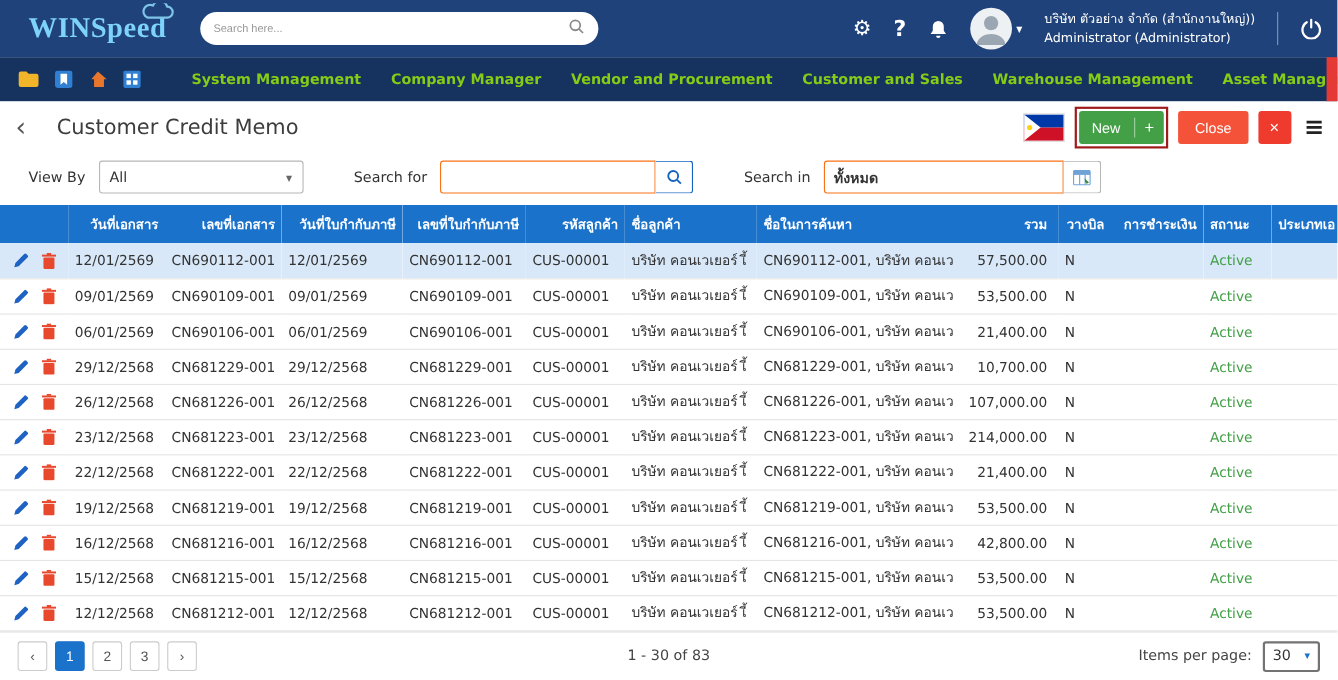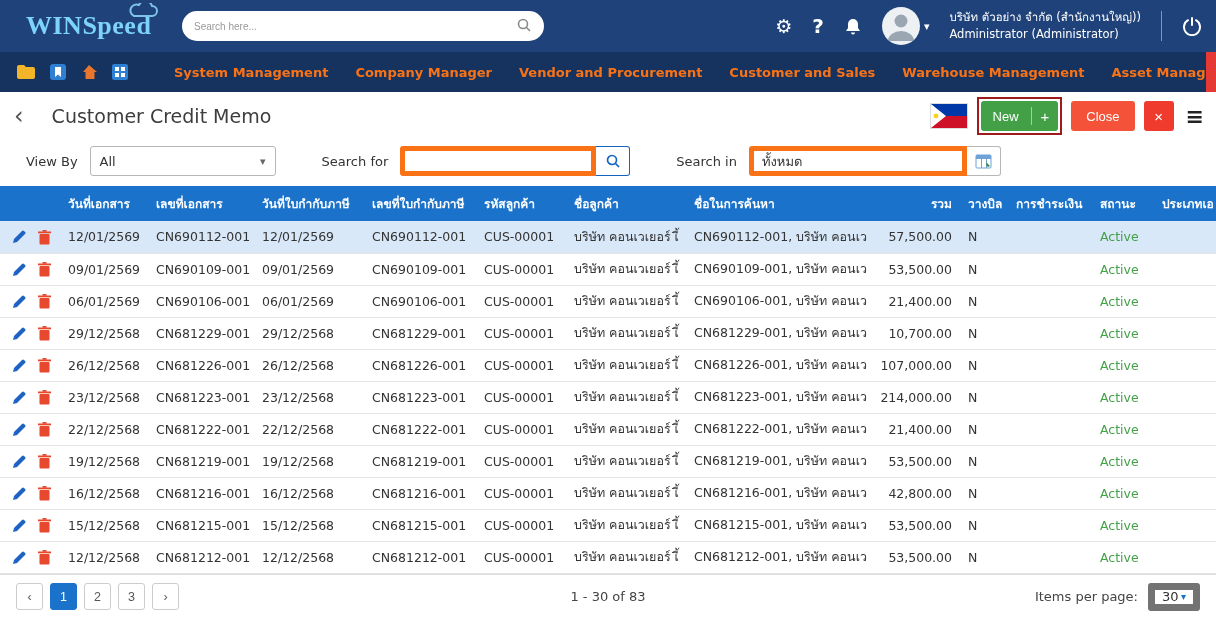--- a/index.html
+++ b/index.html
@@ -21,21 +21,21 @@
   .avatar { width:38px; height:38px; border-radius:50%; background:#eef1f4; display:flex; align-items:center; justify-content:center; overflow:hidden; }
   .chev-small { color:#fff; font-size:11px; }
   .user-text { color:#fff; font-size:11.5px; line-height:1.45; max-width:225px; }
   .top-divider { width:1px; height:30px; background:rgba(255,255,255,.45); }
 
   
   .menubar { height:40px; background:#16325e; display:flex; align-items:center; padding:0 0 0 16px; position:relative; }
   .quick-icons { display:flex; align-items:center; gap:14px; width:158px; flex:0 0 auto; }
   .quick-icons span { display:flex; }
   .nav-items { display:flex; align-items:center; gap:27px; }
-  .nav-item { color:#f97316; font-size:13px; font-weight:bold; white-space:nowrap; cursor:pointer; }
+  .nav-item { color:#84cc16; font-size:13px; font-weight:bold; white-space:nowrap; cursor:pointer; }
   .menu-red-strip { position:absolute; right:0; top:0; width:10px; height:40px; background:#e53935; }
 
   
   .page-header { height:48px; display:flex; align-items:center; padding:0 12px 0 14px; background:#fff; }
   .back-ic { font-size:24px; color:#555; margin-right:6px; line-height:1; cursor:pointer; }
   .page-title { font-size:19px; font-weight:400; color:#3d3d3d;margin-left:22px; }
   .header-actions { margin-left:auto; display:flex; align-items:center; gap:9px; }
   .flag { display:flex; border:1px solid #ddd; }
   .new-highlight { border:2px solid #9e1b1b; padding:2px; display:inline-flex; }
   .btn-new { background:#43a047; color:#fff; height:30px; border:none; border-radius:3px; display:flex; align-items:center; font-size:13px; cursor:pointer; padding:0; }
@@ -44,47 +44,47 @@
   .btn-new .plus { padding:0 9px; font-size:15px; }
   .btn-close { background:#f4533a; color:#fff; height:30px; border:none; border-radius:3px; padding:0 15px; font-size:13px; cursor:pointer; }
   .btn-x { background:#ef3b2d; color:#fff; width:30px; height:30px; border:none; border-radius:3px; font-size:15px; cursor:pointer; }
   .hamburger { font-size:22px; color:#222; font-weight:bold; cursor:pointer; margin-left:3px; }
 
   
   .filter-row { display:flex; align-items:center; padding:6px 14px 10px 26px; gap:10px; background:#fff; }
   .f-label { color:#333; font-size:13px; margin-right:2px; white-space:nowrap; }
   .dropdown { width:186px; height:30px; border:1px solid #b7b7b7; border-radius:3px; display:flex; align-items:center; justify-content:space-between; padding:0 9px; background:#fff; cursor:pointer; }
   .dropdown .chev { color:#666; font-size:11px; }
-  .f-input { height:30px; border:5px solid #f97316; border-radius:3px 0 0 3px; padding:0 8px; font-size:13px; outline:none; color:#333; }
+  .f-input { height:30px; border:1px solid #f97316; border-radius:3px 0 0 3px; padding:0 8px; font-size:13px; outline:none; color:#333;font-weight:bold; }
   .inp-searchfor { width:196px; }
   .inp-searchin { width:218px; }
   .attach-btn { width:34px; height:30px; border:1px solid #1565c0; border-left:none; border-radius:0 3px 3px 0; background:#fff; display:flex; align-items:center; justify-content:center; cursor:pointer; }
   .attach-btn.gray { border-color:#b7b7b7; }
   .gap-lg { width:26px; }
 
   
   table { width:1216px; border-collapse:collapse; table-layout:fixed; }
-  thead th { background:#1a72ca; color:#fff; font-size:12px; font-weight:bold; height:35px; padding:0 6px; text-align:left; white-space:nowrap; overflow:hidden; }
+  thead th { background:#1a72ca; color:#fff; font-size:12px; font-weight:bold; height:35px; padding:0 6px; text-align:right; white-space:nowrap; overflow:hidden; }
   thead th.al { text-align:left; }
   thead th.ar { text-align:right; padding-right:10px; }
   tbody td { height:32px; border-bottom:1px solid #e4e4e4; padding:0 6px; font-size:12.5px; color:#333; white-space:nowrap; overflow:hidden; }
   tbody tr.selected { background:#d8e8f8; }
   td.c-num { text-align:right; padding-right:10px; }
   td.c-actions { padding-left:12px; }
   .act { display:inline-flex; margin-right:12px; cursor:pointer; vertical-align:middle; }
   td.c-status { color:#43a047; }
 
   
   .pagination { height:45px; border-top:1px solid #ddd; display:flex; align-items:center; padding:0 16px; position:relative; background:#fff; }
   .pg-btn { min-width:27px; height:27px; border:1px solid #ccc; background:#fff; color:#555; border-radius:3px; margin-right:7px; font-size:12.5px; cursor:pointer; display:inline-flex; align-items:center; justify-content:center; padding:0 6px; }
   .pg-btn.active { background:#1a72ca; border-color:#1a72ca; color:#fff; }
   .pg-range { position:absolute; left:0; right:0; text-align:center; color:#444; font-size:13px; pointer-events:none; }
   .pg-right { margin-left:auto; display:flex; align-items:center; gap:10px; }
   .pg-right .lbl { color:#444; font-size:13px; }
-  .pg-select { width:52px; height:28px; border:7px solid #737373; border-radius:3px; display:flex; align-items:center; justify-content:space-between; padding:0 7px; cursor:pointer; color:#333; }
+  .pg-select { width:52px; height:28px; border:2px solid #737373; border-radius:3px; display:flex; align-items:center; justify-content:space-between; padding:0 7px; cursor:pointer; color:#333; }
   .pg-select .chev { font-size:10px; color:#1a72ca; }
 </style>
 </head>
 <body>
 
 <header class="topbar">
   <div class="logo">
     <span class="logo-text">WINSpeed</span>
     <span class="logo-cloud">
       <svg width="34" height="16" viewBox="0 0 34 16">

